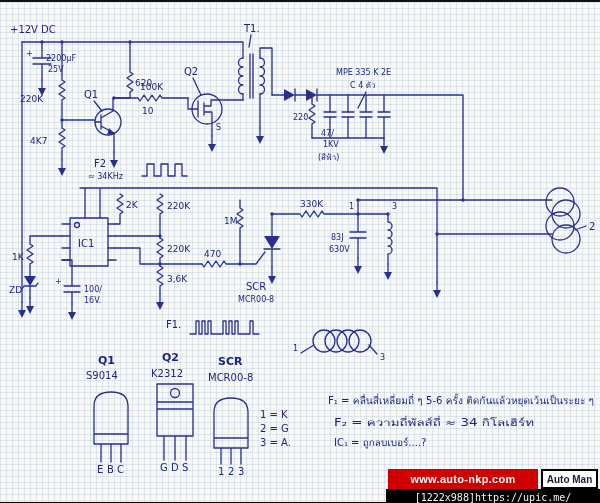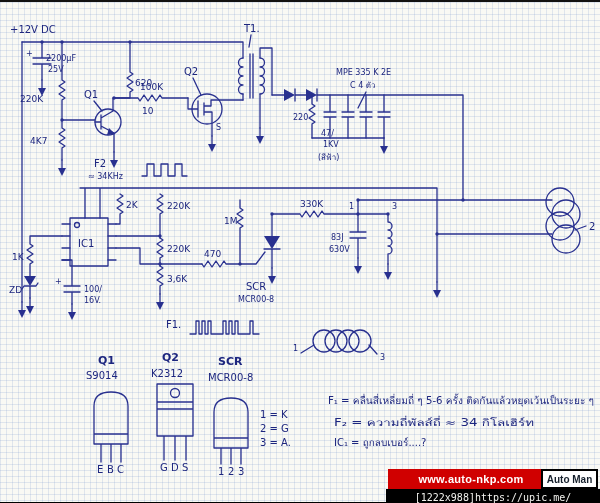--- a/index.html
+++ b/index.html
@@ -14,21 +14,21 @@
     font-family:"DejaVu Sans",sans-serif;
   }
   svg.schematic{position:absolute;left:0;top:0;}
   .ink{stroke:#28308f;fill:none;stroke-width:1.3;stroke-linecap:round;stroke-linejoin:round;}
   .inkfill{fill:#28308f;stroke:none;}
   text.lbl{fill:#1d267f;font-family:"DejaVu Sans",sans-serif;font-size:9px;}
   text.s8{font-size:8px;} text.s10{font-size:10px;} text.s11{font-size:11px;font-weight:bold;}
   .footer-red{
     position:absolute;left:388px;top:467px;width:150px;height:20px;background:#d00000;
     color:#ffffff;font:bold 11px "Liberation Sans",sans-serif;
-    display:flex;align-items:center;justify-content:center;letter-spacing:.3px;cursor:pointer;padding-left:8px;
+    display:flex;align-items:center;justify-content:center;letter-spacing:.3px;cursor:pointer;
   }
   .footer-brand{
     position:absolute;left:541px;top:467px;width:57px;height:20px;background:#ffffff;
     border:2px solid #000;box-sizing:border-box;color:#16202c;
     font:bold 10px "Liberation Sans",sans-serif;display:flex;align-items:center;justify-content:center;
   }
   .footer-caption{
     position:absolute;left:386px;top:487px;width:214px;height:16px;background:#000;
     color:#f2f2ee;font:10px "DejaVu Sans Mono",monospace;
     display:flex;align-items:center;justify-content:center;

